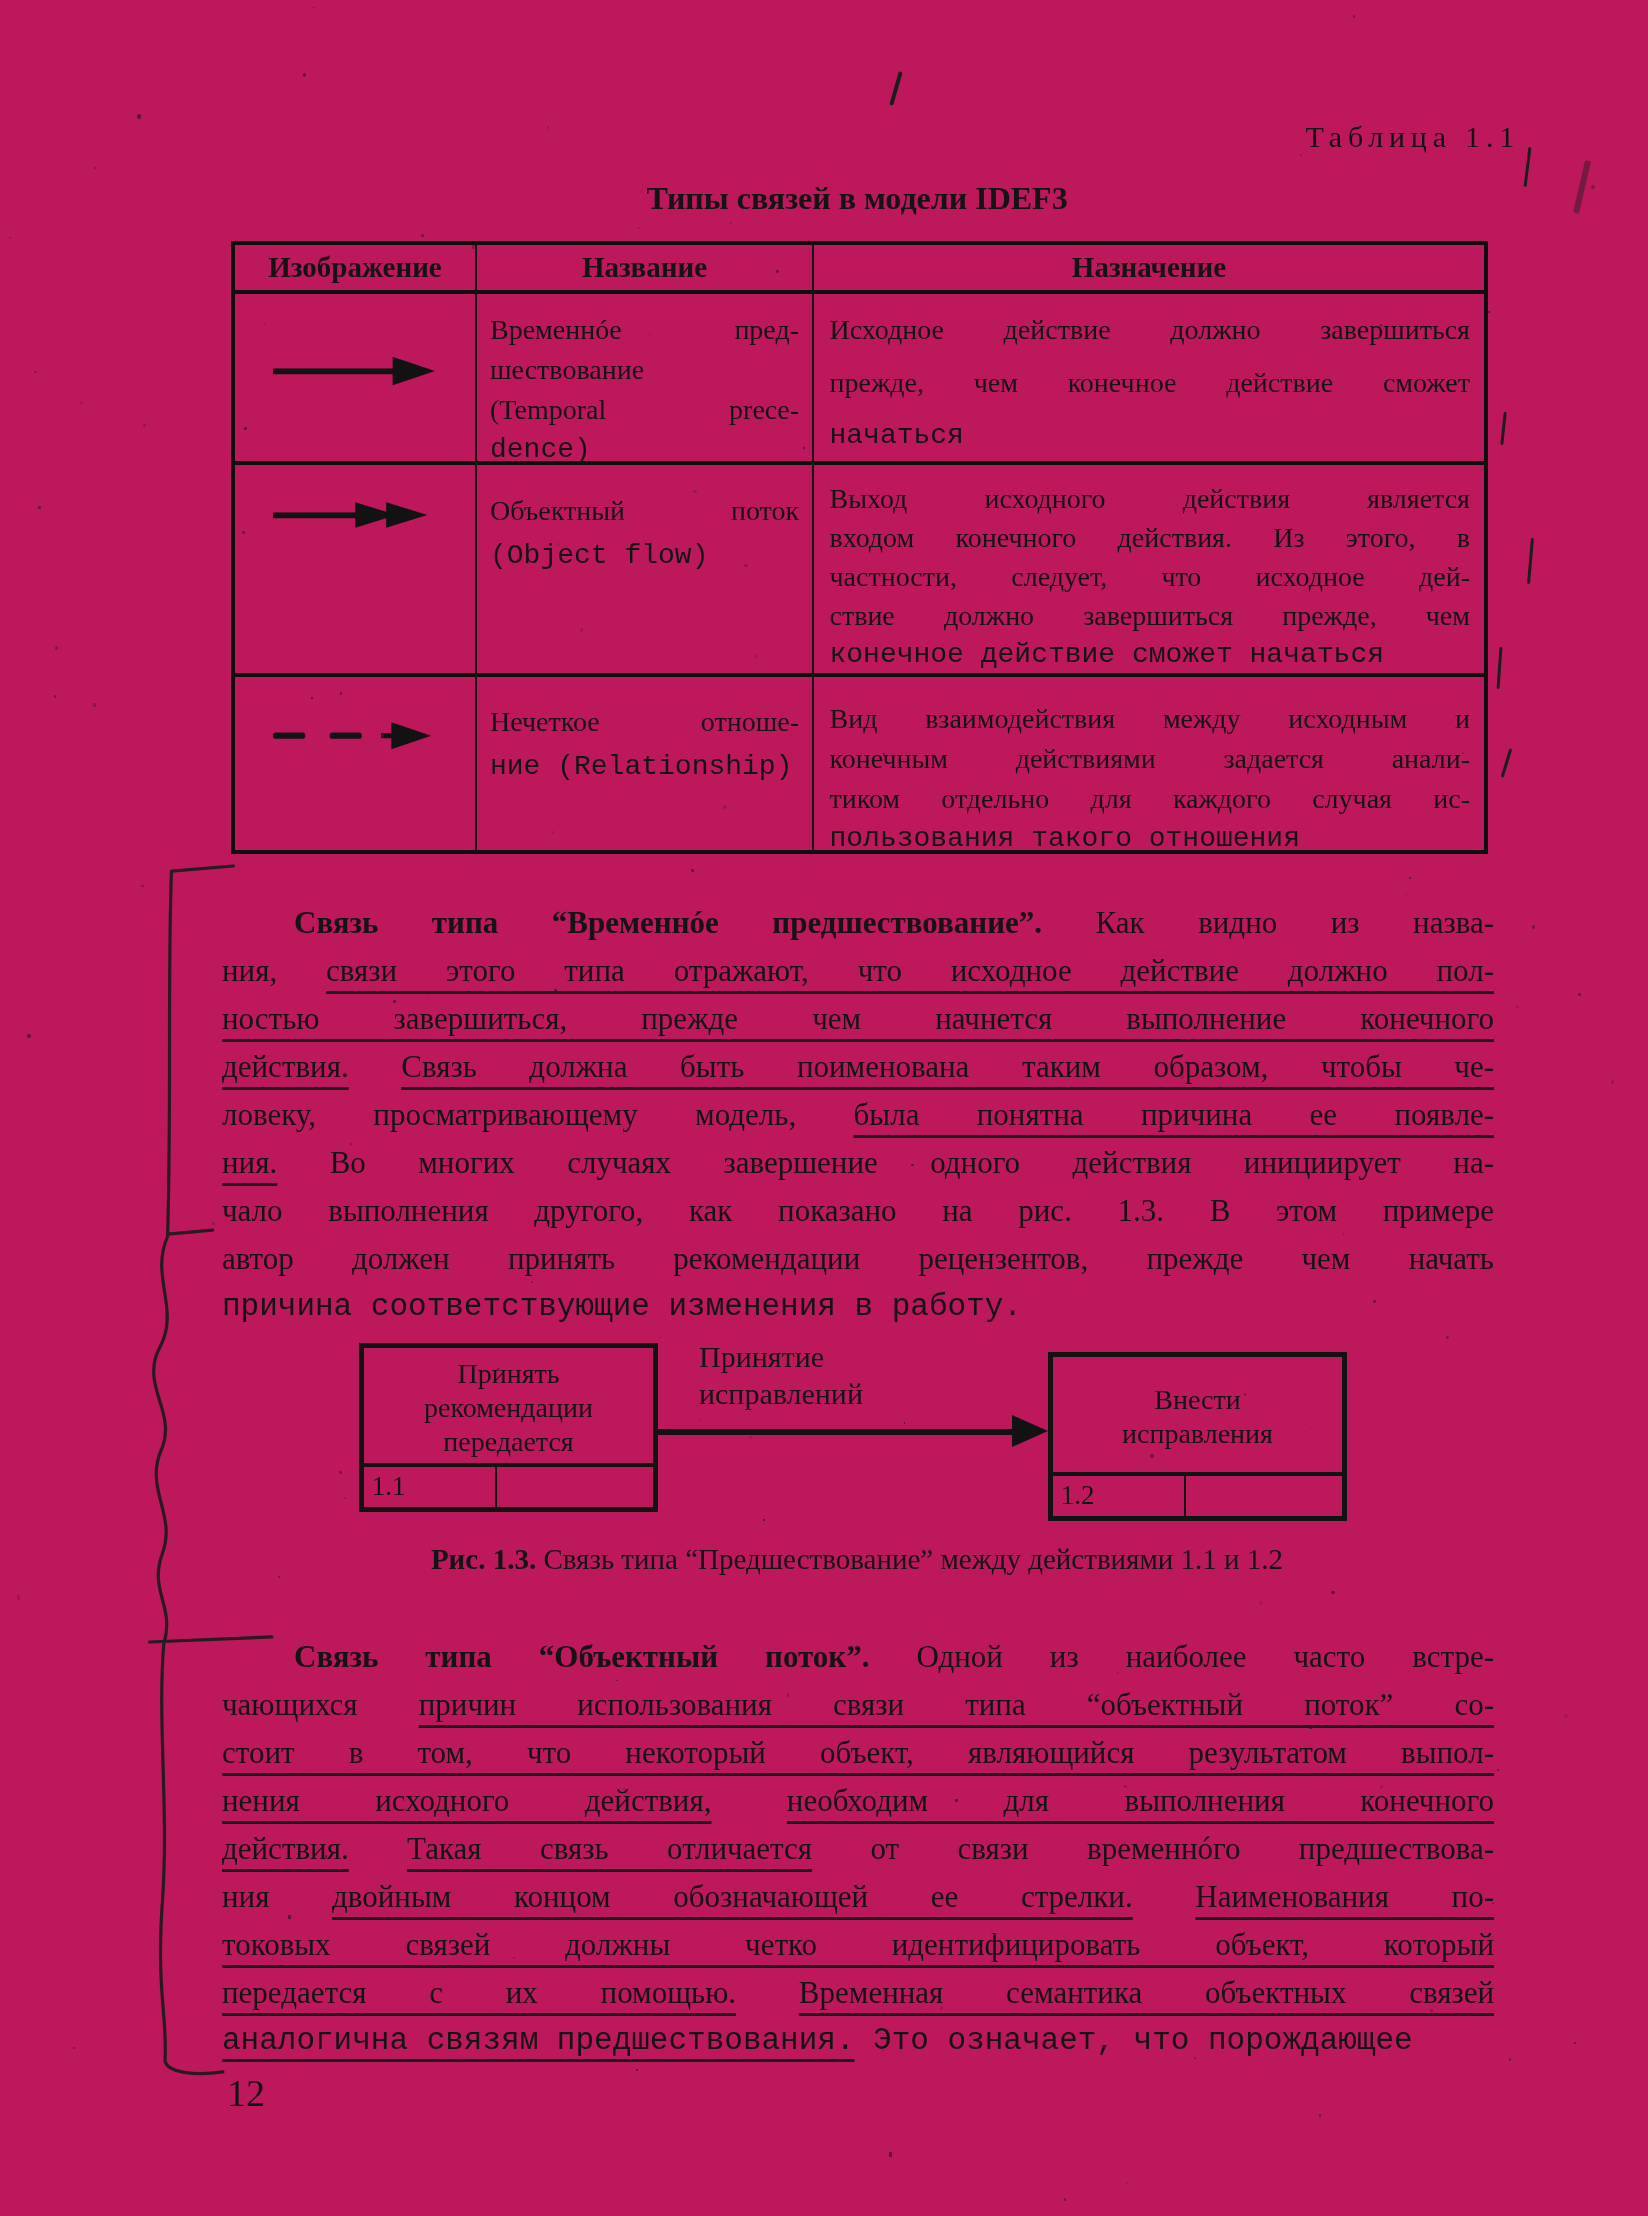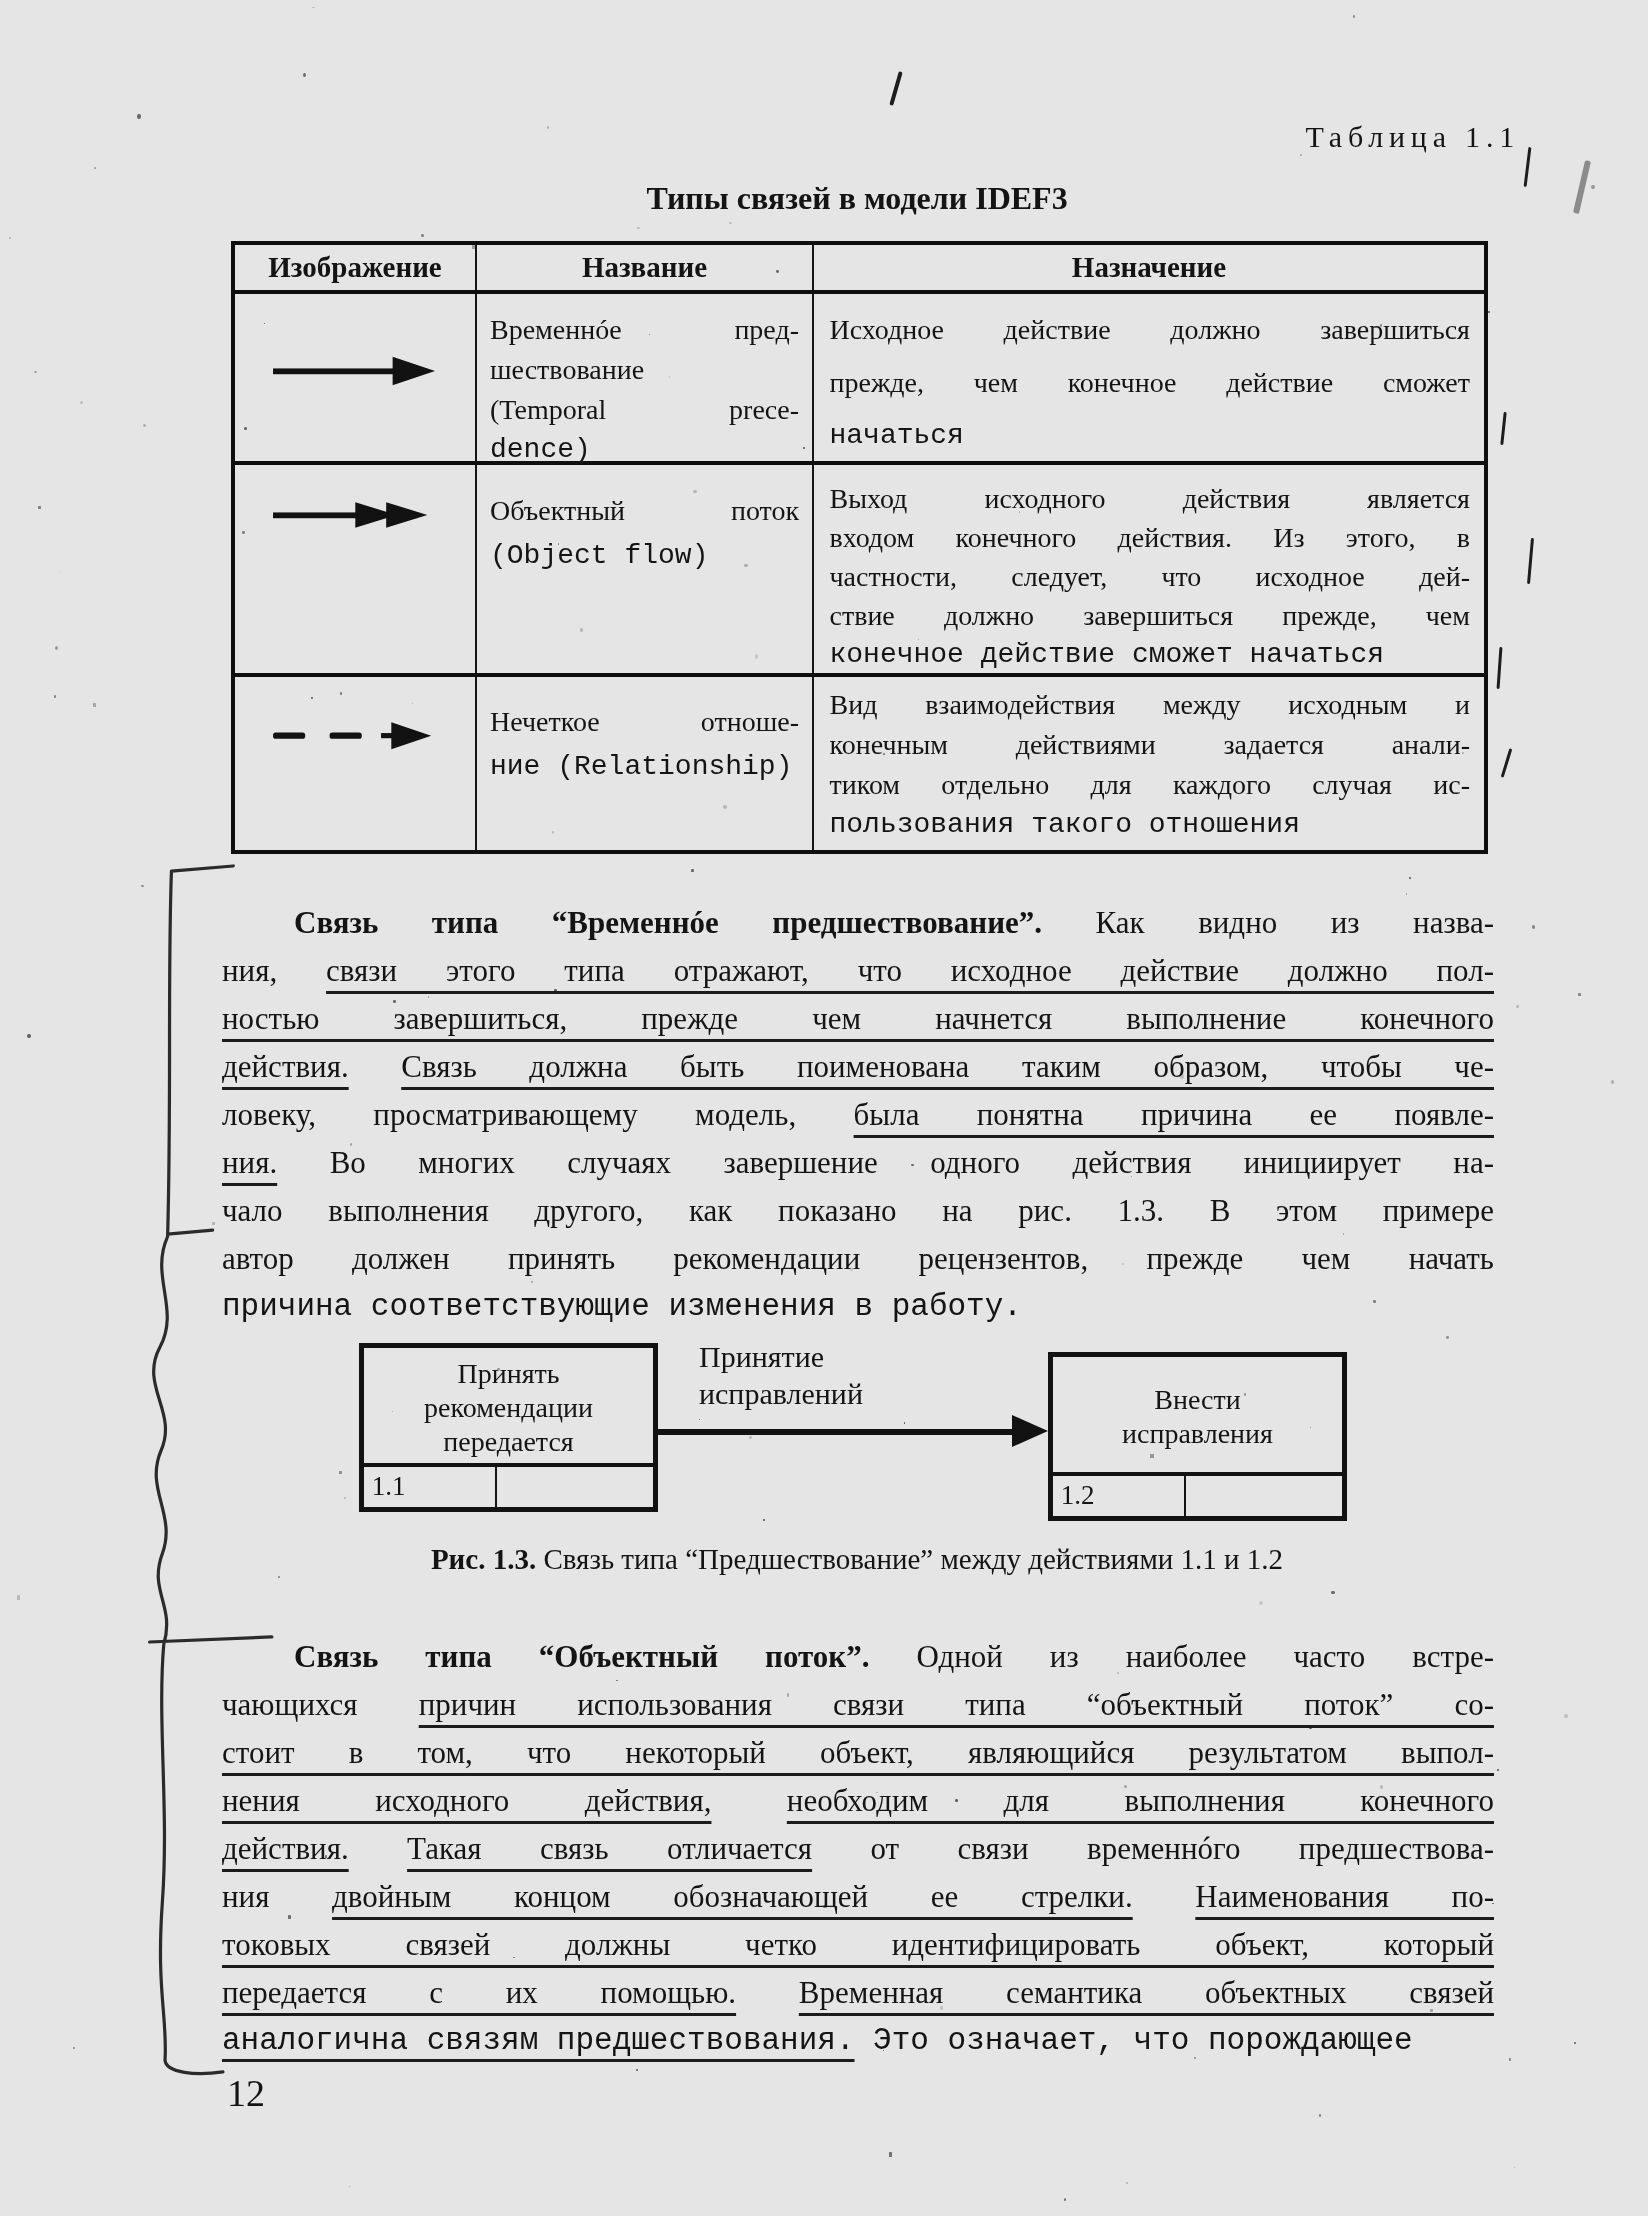--- a/index.html
+++ b/index.html
@@ -1,18 +1,18 @@
 <!DOCTYPE html>
 <html style="font-size:10.3px"><head>
 <meta charset="utf-8">
 <style>
   html,body{margin:0;padding:0;background:#888;}
   .page{
     position:relative; width:1648px; height:2216px; margin:0 auto;
-    background:#e5e5e5; color:#141414; overflow:hidden;
+    background:#be185d; color:#141414; overflow:hidden;
     font-family:"Liberation Serif","DejaVu Serif",serif;
   }
   
   .tbl-label{position:absolute; left:1095px; top:120px; width:425px;
     text-align:right; font-size:30px; letter-spacing:5.8px; white-space:nowrap;}
   .tbl-title{position:absolute; left:222px; top:180px; width:1270px;
     text-align:center; font-size:32px; font-weight:700;}
   
   .tbl{position:absolute; left:231px; top:241px; width:1257px;
     border:4.5px solid #0e0e0e; box-sizing:border-box;
@@ -24,21 +24,21 @@
   .th{display:flex; align-items:center; justify-content:center;
     font-weight:700; font-size:29px;}
   .icon-cell{display:flex; justify-content:center; align-items:flex-start;}
   .name-cell{padding:0 13px 0 13px;}
   .purp-cell{padding:0 14px 0 15.5px;}
   .r1n{padding-top:16px;} .r1n .line{line-height:40px;}
   .r1p{padding-top:9px;} .r1p .line{line-height:53px;}
   .r2n{padding-top:23px;} .r2n .line{line-height:45px;}
   .r2p{padding-top:14px;} .r2p .line{line-height:39px;}
   .r3n{padding-top:22px;} .r3n .line{line-height:45px;}
-  .r3p{padding-top:8px;} .r3p .line{line-height:40px;}
+  .r3p{padding-top:22px;} .r3p .line{line-height:40px;}
   .line{text-align:justify; text-align-last:justify; white-space:nowrap;}
   .line.last{text-align-last:left;font-family:Liberation Mono, monospace;}
   .arr-svg{display:block;}
   .a1{margin-top:59px;} .a2{margin-top:32px;} .a3{margin-top:40px;}
   
   .para{position:absolute; left:222px; width:1272px; font-size:31px;}
   .para .line{line-height:48px;}
   #para1{top:899px;} #para2{top:1633px;}
   .line.indent{text-indent:72px;}
   .b{font-weight:700;}

